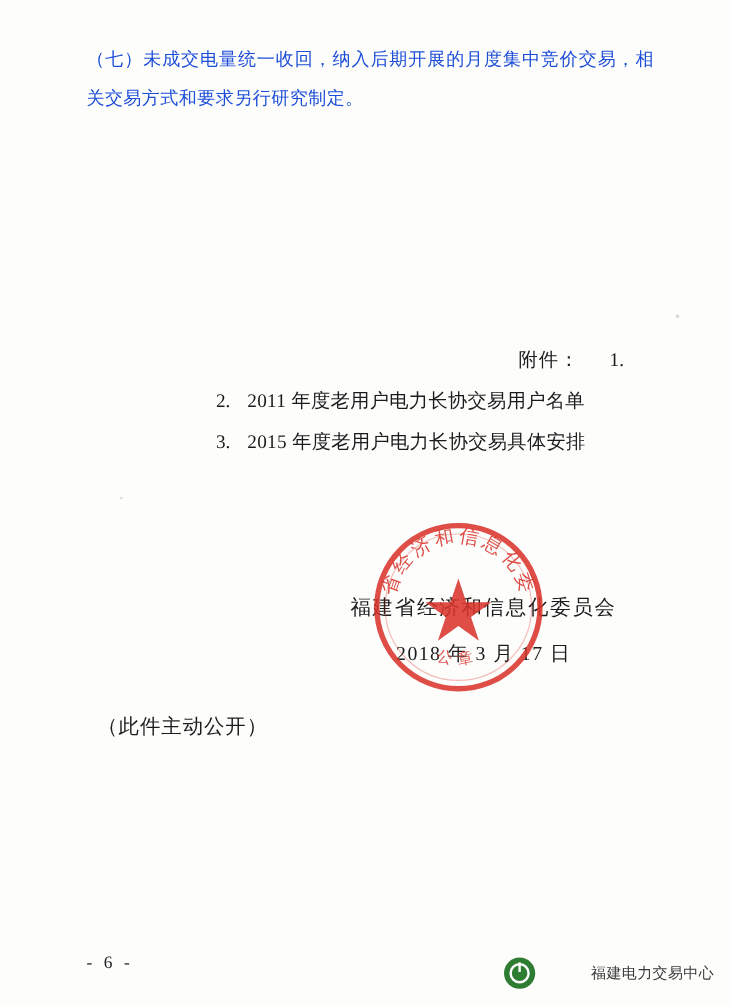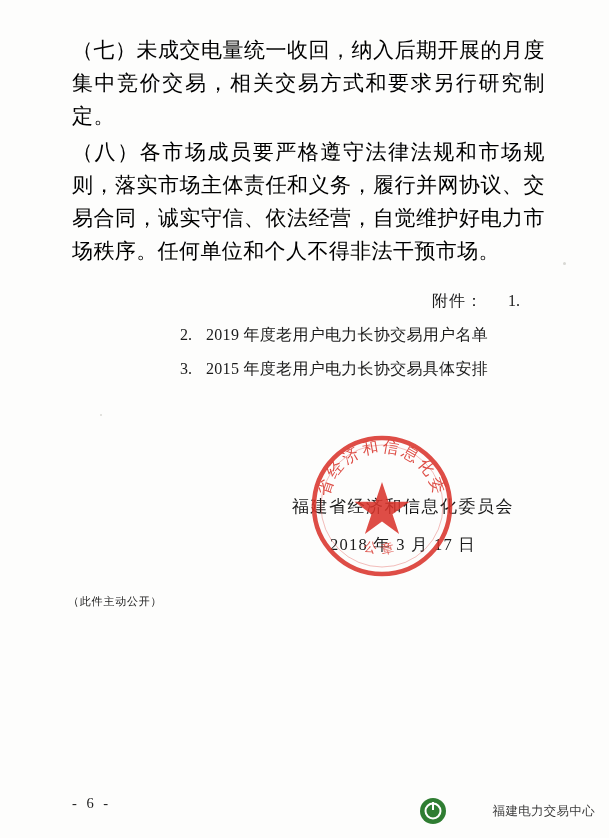--- a/index.html
+++ b/index.html
@@ -21,26 +21,26 @@
     background: #fdfdfc;
   }
   .body-text {
     position: absolute;
     left: 72px;
     right: 64px;
     top: 34px;
   }
   p.para {
     margin: 0 0 3px 0;
-    font-size: 21px;
+    font-size: 15px;
     line-height: 33px;
     letter-spacing: 0.4px;
     text-align: justify;
     text-justify: inter-character;
-    color: #000000;
+    color: #1d4ed8;
     font-family: "Liberation Serif", "DejaVu Serif", serif;
   }
   .attach-block {
     position: absolute;
     left: 104px;
     top: 284px;
     width: 430px;
   }
   .attach-row {
     display: flex;
@@ -99,23 +99,23 @@
     top: 430px;
     width: 152px;
     height: 152px;
     pointer-events: none;
     opacity: 0.92;
   }
   .seal svg { display:block; }
 
   .public-note {
     position: absolute;
-    left: 68px;
+    left: 81px;
     top: 594px;
-    font-size: 11px;
+    font-size: 17px;
     letter-spacing: 0.8px;
     color: #1b1b1b;
   }
 
   .page-number {
     position: absolute;
     left: 72px;
     bottom: 26px;
     font-size: 14.5px;
     letter-spacing: 3px;
@@ -176,32 +176,31 @@
 </head>
 <body>
 
 <div class="page">
 
   <div class="speck" style="left:563px; top:262px; width:3px; height:3px;"></div>
   <div class="speck" style="left:100px; top:414px; width:2px; height:2px;"></div>
 
   <div class="body-text">
     <p class="para">（七）未成交电量统一收回，纳入后期开展的月度集中竞价交易，相关交易方式和要求另行研究制定。</p>
-    <p class="para">（八）各市场成员要严格遵守法律法规和市场规则，落实市场主体责任和义务，履行并网协议、交易合同，诚实守信、依法经营，自觉维护好电力市场秩序。任何单位和个人不得非法干预市场。</p>
   </div>
 
   <div class="attach-block">
     <div class="attach-row">
       <span class="attach-label">附件：</span>
       <span class="attach-num">1.</span>
     </div>
     <div class="attach-row cont">
       <span class="attach-label">附件：</span>
       <span class="attach-num">2.</span>
-      <span class="attach-text">2019 年度老用户电力长协交易用户名单</span>
+      <span class="attach-text">2011 年度老用户电力长协交易用户名单</span>
     </div>
     <div class="attach-row cont">
       <span class="attach-label">附件：</span>
       <span class="attach-num">3.</span>
       <span class="attach-text">2015 年度老用户电力长协交易具体安排</span>
     </div>
   </div>
 
   <div class="signature">
     <div class="sig-org">福建省经济和信息化委员会</div>

